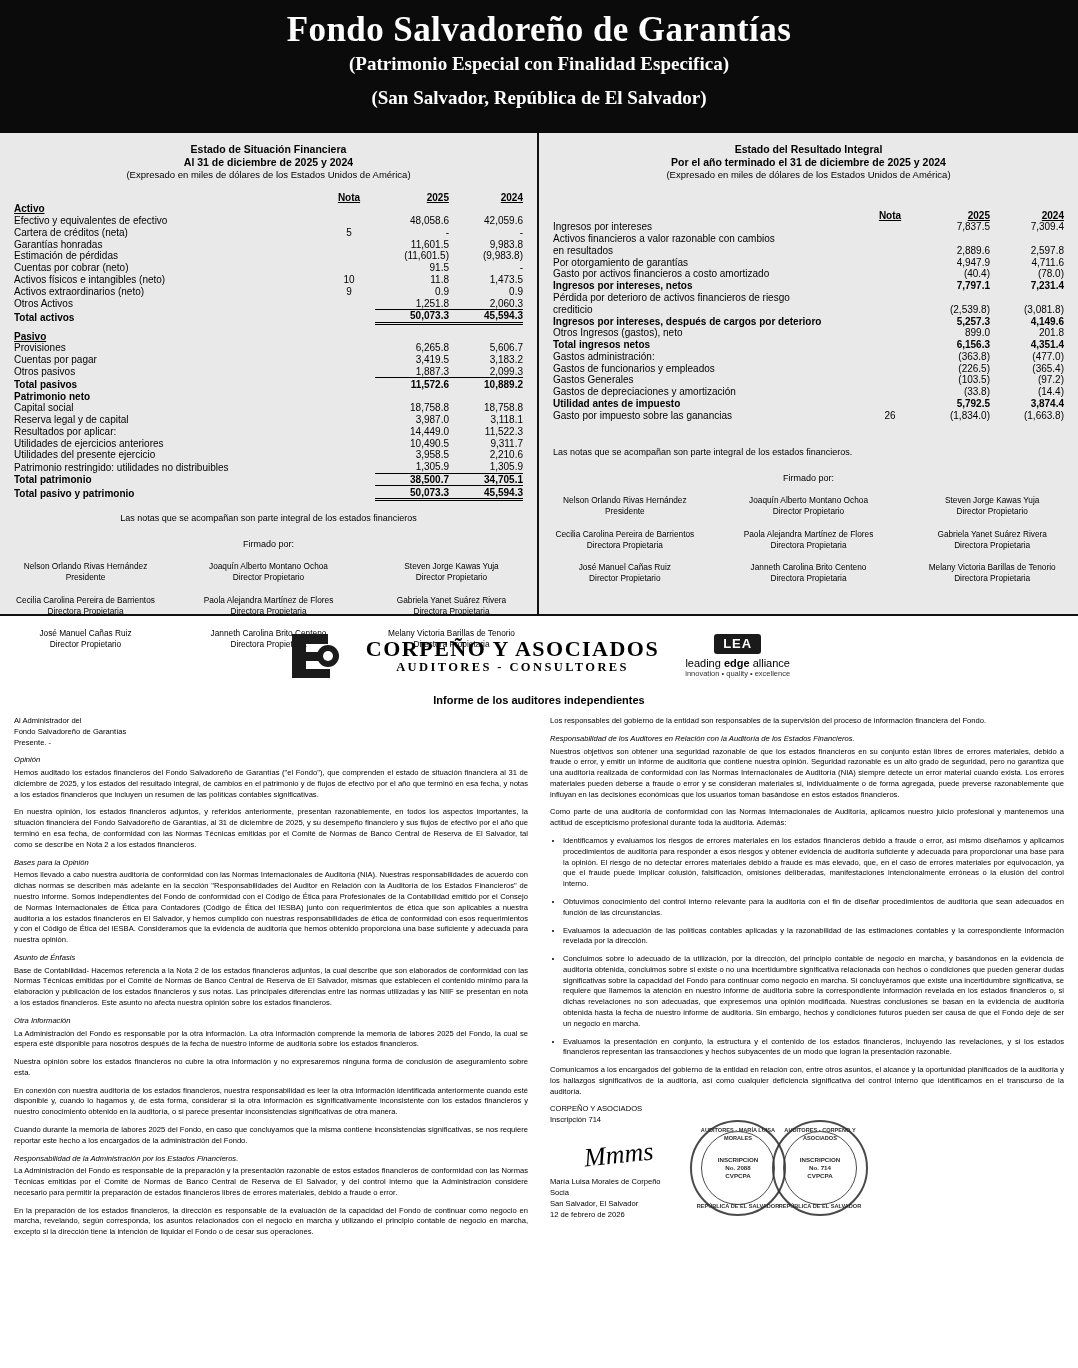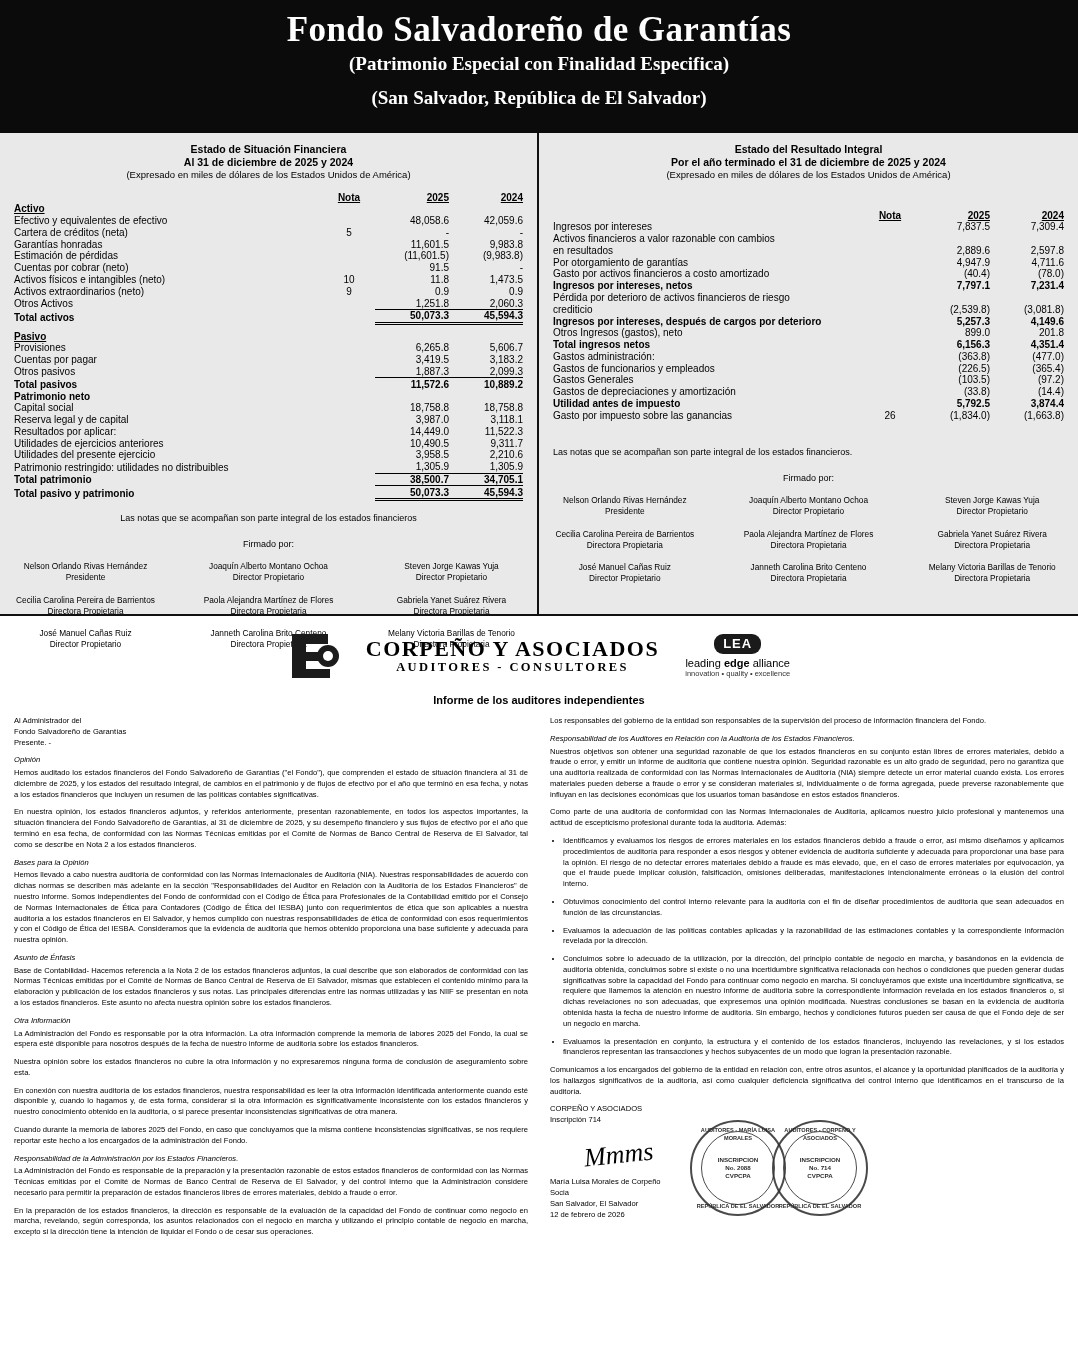--- a/index.html
+++ b/index.html
@@ -77,21 +77,21 @@
   .firm-head { display:flex; align-items:center; justify-content:center; gap:26px; margin-top:4px; }
   .logo-mark {
     width:52px; height:52px; position:relative;
   }
   .firm-names { line-height:1.1; }
   .firm-name { font-family:"Liberation Serif", serif; font-size:22px; font-weight:bold; letter-spacing:1.5px; }
   .firm-sub { font-family:"Liberation Serif", serif; font-size:12.5px; font-weight:bold; letter-spacing:2.4px; text-align:center; }
   .lea-wrap { text-align:center; line-height:1.1; }
   .lea-badge {
     display:inline-block; background:#1a1a1a; color:#fff; font-size:13px; font-weight:bold;
-    padding:3px 9px; border-radius:9px; letter-spacing:1px;
+    padding:3px 9px; border-radius:3px; letter-spacing:1px;
   }
   .lea-t1 { font-size:11px; margin-top:3px; }
   .lea-t1 b { font-weight:bold; }
   .lea-t2 { font-size:7.5px; color:#333; margin-top:1px; }
 
   .report-title { text-align:center; font-weight:bold; font-size:11px; margin:12px 0 10px 0; }
 
   .cols { display:flex; gap:22px; font-size:7.6px; line-height:1.42; text-align:justify; }
   .col { flex:1 1 50%; }
   .col p { margin:0 0 7px 0; }

